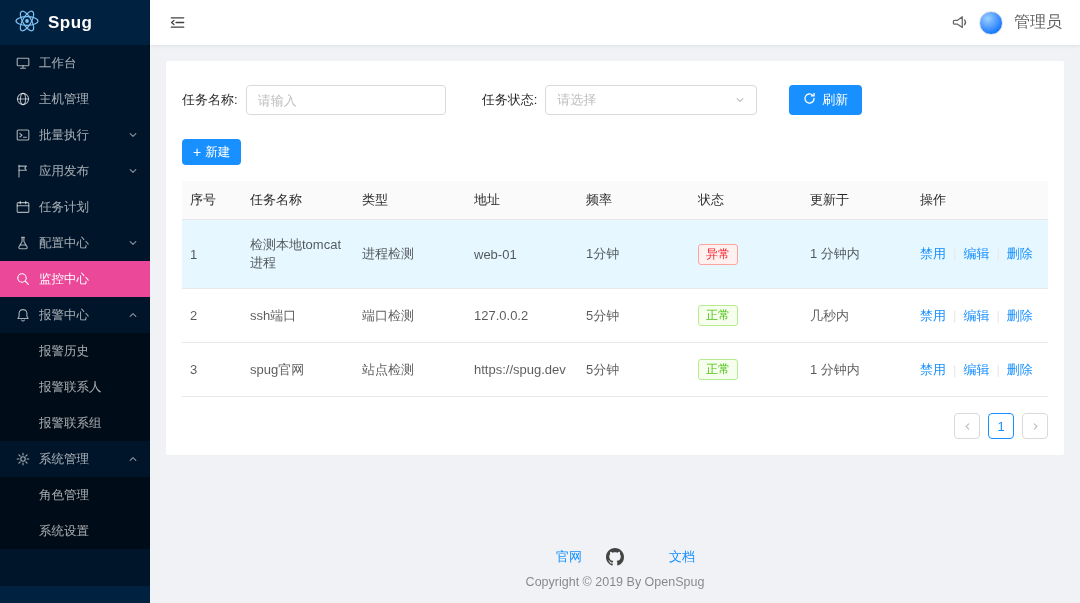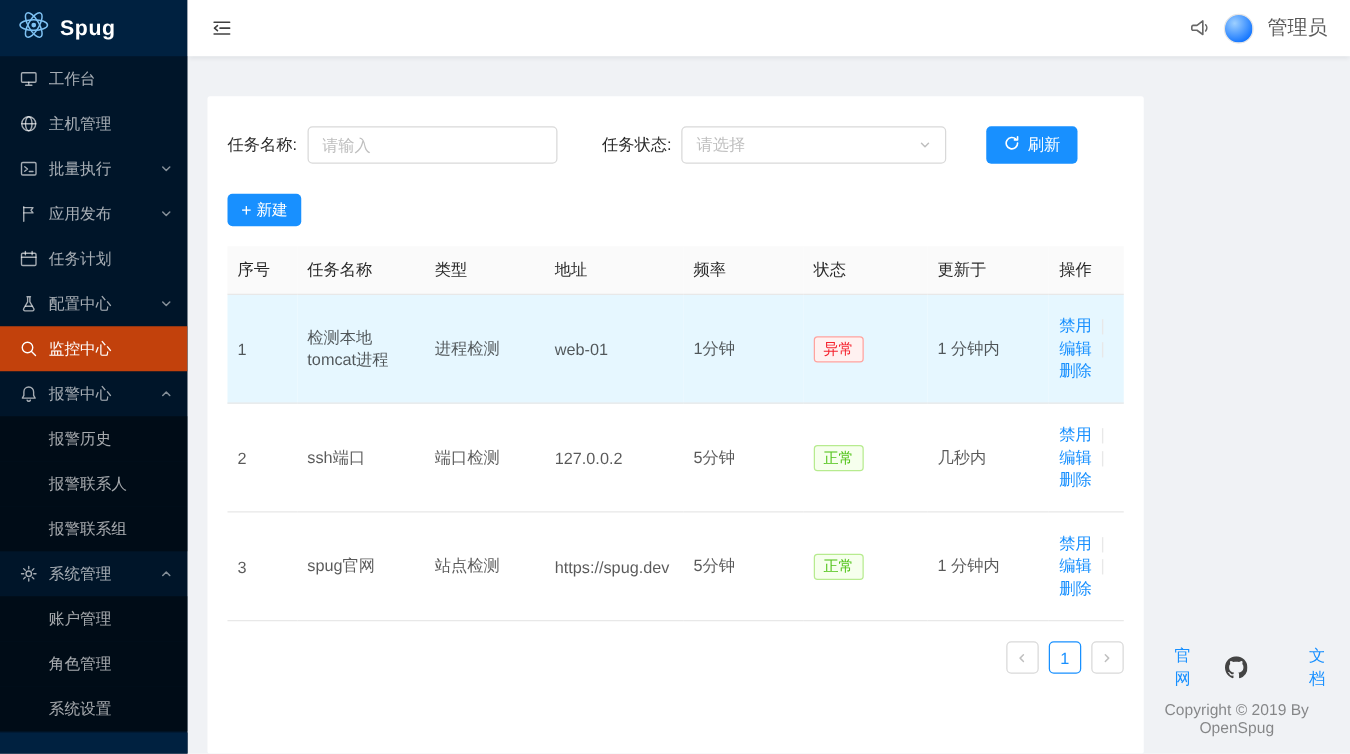--- a/index.html
+++ b/index.html
@@ -5,35 +5,35 @@
   * { margin:0; padding:0; box-sizing:border-box; }
   html,body { width:1080px; height:603px; overflow:hidden; }
   body { font-family:"Liberation Sans","DejaVu Sans",sans-serif; display:flex; background:#f0f2f5; }
 
   
   .sidebar { width:150px; flex-shrink:0; background:#001529; display:flex; flex-direction:column; }
   .logo { height:45px; flex-shrink:0; background:#002140; display:flex; align-items:center; padding-left:14px; gap:8px; cursor:pointer; }
   .logo-text { color:#fff; font-size:17px; font-weight:bold; letter-spacing:.5px; }
   .menu { flex:1; overflow:hidden; }
   .menu-item { height:36px; display:flex; align-items:center; padding:0 12px 0 16px; gap:9px; color:rgba(255,255,255,.65); font-size:12.5px; cursor:pointer; white-space:nowrap; }
-  .menu-item.active { background:#c2410c; color:#fff; }
+  .menu-item.active { background:#ec4899; color:#fff; }
   .mi-icon { display:flex; width:14px; flex-shrink:0; }
   .mi-arrow { margin-left:auto; display:flex; opacity:.8; }
   .submenu-item { height:36px; display:flex; align-items:center; padding-left:39px; background:#000c17; color:rgba(255,255,255,.65); font-size:12.5px; cursor:pointer; }
   .sider-trigger { height:17px; flex-shrink:0; background:#002140; cursor:pointer; }
 
   
   .main { flex:1; display:flex; flex-direction:column; min-width:0; }
   .topbar { height:45px; flex-shrink:0; background:#fff; display:flex; align-items:center; justify-content:space-between; padding:0 18px 0 20px; box-shadow:0 1px 4px rgba(0,21,41,.08); position:relative; z-index:2; }
   .fold { display:flex; color:rgba(0,0,0,.75); cursor:pointer; }
   .topbar-right { display:flex; align-items:center; gap:11px; color:rgba(0,0,0,.65); font-size:16px; }
   .horn { display:flex; color:rgba(0,0,0,.6); cursor:pointer; }
   .avatar { width:24px; height:24px; border-radius:50%; background:radial-gradient(circle at 35% 30%, #9ed0ff, #1677ff 75%); border:1px solid #e6e6e6; cursor:pointer; }
 
-  .content { flex:1; display:flex; padding:32px 16px 0; overflow:hidden; }
+  .content { flex:1; display:flex; flex-direction:column; padding:16px 16px 0; overflow:hidden; }
   .card { background:#fff; border-radius:2px; padding:24px 16px 16px; }
 
   
   .filter-row { display:flex; align-items:center; font-size:13px; color:rgba(0,0,0,.85); }
   .flabel { margin-right:8px; white-space:nowrap; }
   .flabel.second { margin-left:36px; }
   .f-input { width:200px; height:30px; border:1px solid #d9d9d9; border-radius:4px; padding:0 11px; font-size:13px; color:rgba(0,0,0,.65); outline:none; background:#fff; }
   .f-input::placeholder { color:#bfbfbf; }
   .select { width:212px; height:30px; border:1px solid #d9d9d9; border-radius:4px; display:flex; align-items:center; padding:0 11px; color:#bfbfbf; font-size:13px; background:#fff; cursor:pointer; }
   .select-arrow { margin-left:auto; display:flex; color:#bfbfbf; }
@@ -193,23 +193,20 @@
             <circle cx="7" cy="7" r="2.2"></circle>
             <path d="M7 1.2v1.8M7 11v1.8M1.2 7h1.8M11 7h1.8M2.9 2.9l1.3 1.3M9.8 9.8l1.3 1.3M11.1 2.9L9.8 4.2M4.2 9.8l-1.3 1.3"></path>
           </svg>
         </span>
         <span class="mi-label">系统管理</span>
         <span class="mi-arrow">
           <svg width="10" height="10" viewBox="0 0 10 10" fill="none" stroke="currentColor" stroke-width="1.2" stroke-linecap="round" stroke-linejoin="round">
             <polyline points="2.2,6.4 5,3.6 7.8,6.4"></polyline>
           </svg>
         </span>
-      </div>
-      <div class="submenu-item">
-        <span>账户管理</span>
       </div>
       <div class="submenu-item">
         <span>角色管理</span>
       </div>
       <div class="submenu-item">
         <span>系统设置</span>
       </div>
     </nav>
   <div class="sider-trigger"></div>
 </aside>

